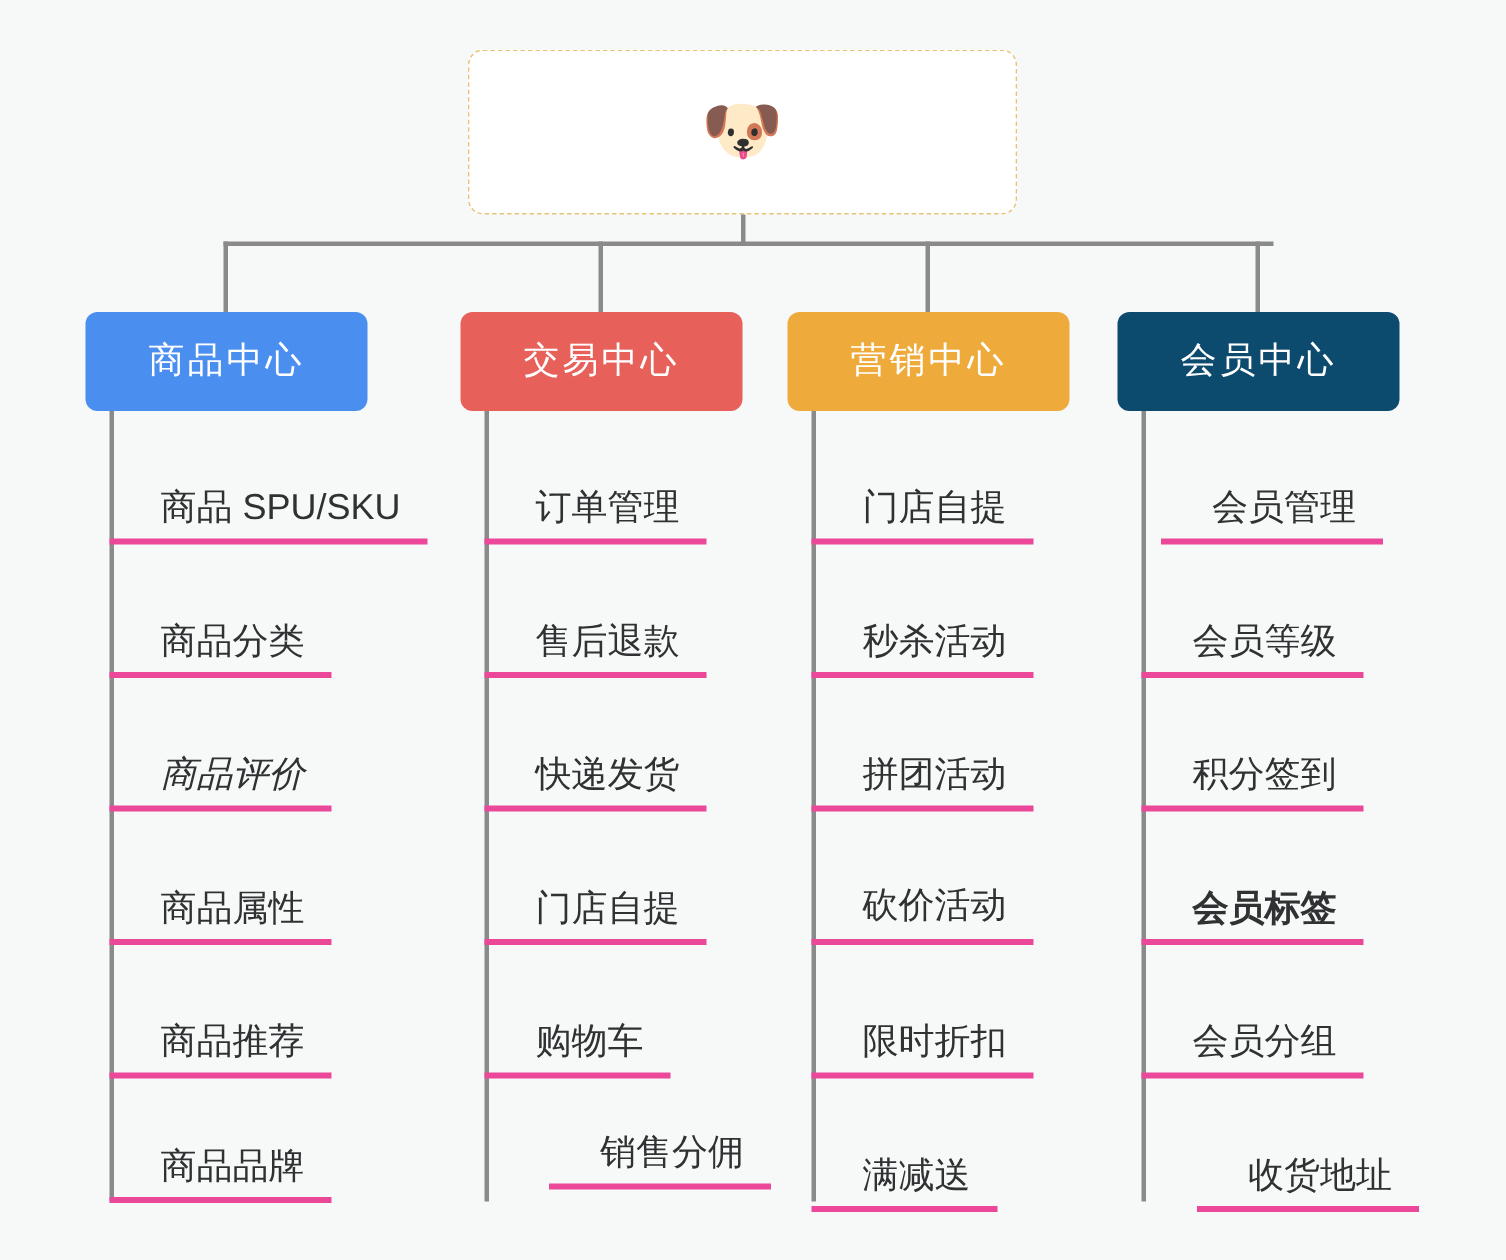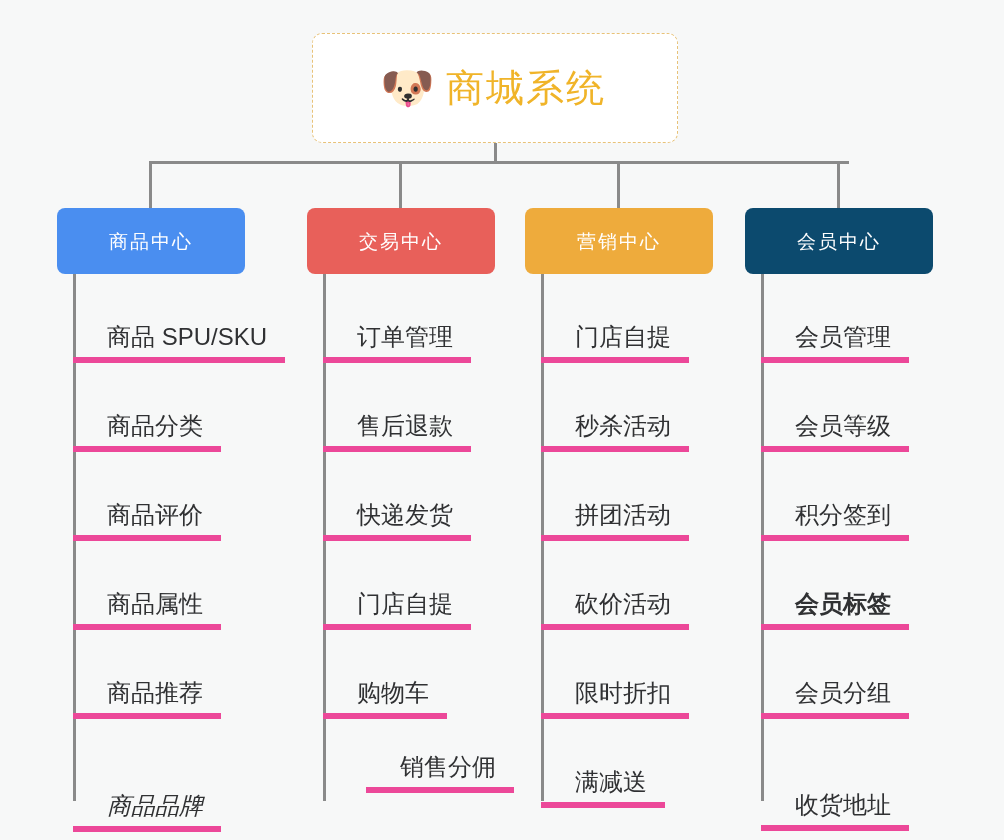--- a/index.html
+++ b/index.html
@@ -43,21 +43,21 @@
   
   .cat-box {
     position: absolute;
     top: 208px;
     width: 188px; height: 66px;
     border-radius: 8px;
     display: flex; align-items: center; justify-content: center;
   }
   .cat-label {
     color: #ffffff;
-    font-size: 19px;
+    font-size: 24px;
     letter-spacing: 2px;
     line-height: 1;
   }
 
   
   .leaf-col { position: absolute; top: 274px; }
   .leaf-spine {
     position: absolute;
     left: 0; top: 0;
     width: 3px; height: 527px;
@@ -66,35 +66,34 @@
   .leaf-item {
     position: absolute;
     left: 0;
     height: 89px;
     display: flex;
     align-items: flex-end;
   }
   .leaf-text {
     display: inline-block;
     padding: 0 18px 6px 34px;
-    border-bottom: 6px solid #ec4899;
+    border-bottom: 4px solid #ec4899;
     font-size: 24px;
     color: #303133;
     line-height: 1.15;
     white-space: nowrap;
   }
 </style>
 </head>
 <body>
 
 <div id="stage">
 
   <div class="root-node">
     <span class="root-icon">🐶</span>
-    <span class="root-title">商城系统</span>
   </div>
 
   <div class="conn conn-stub"></div>
   <div class="conn conn-bus"></div>
   <div id="drops">
       <div class="conn conn-drop" style="left: 149px;"></div>
       <div class="conn conn-drop" style="left: 399px;"></div>
       <div class="conn conn-drop" style="left: 617px;"></div>
       <div class="conn conn-drop" style="left: 837px;"></div>
     </div>
@@ -104,30 +103,30 @@
         <span class="cat-label">商品中心</span>
       </div>
       <div class="leaf-col" style="left: 73px;">
         <div class="leaf-spine"></div>
         <div class="leaf-item" style="top: 0px;">
           <span class="leaf-text">商品 SPU/SKU</span>
         </div>
         <div class="leaf-item" style="top: 89px;">
           <span class="leaf-text">商品分类</span>
         </div>
-        <div class="leaf-item" style="top: 178px;">
+        <div class="leaf-item" style="top: 178px; font-style: italic;">
           <span class="leaf-text">商品评价</span>
         </div>
         <div class="leaf-item" style="top: 267px;">
           <span class="leaf-text">商品属性</span>
         </div>
         <div class="leaf-item" style="top: 356px;">
           <span class="leaf-text">商品推荐</span>
         </div>
-        <div class="leaf-item" style="top: 469px; font-style: italic;">
+        <div class="leaf-item" style="top: 439px;">
           <span class="leaf-text">商品品牌</span>
         </div>
       </div>
       <div class="cat-box" style="left: 307px; background: rgb(232, 96, 90);">
         <span class="cat-label">交易中心</span>
       </div>
       <div class="leaf-col" style="left: 323px;">
         <div class="leaf-spine"></div>
         <div class="leaf-item" style="top: 0px;">
           <span class="leaf-text">订单管理</span>
@@ -155,49 +154,49 @@
         <div class="leaf-spine"></div>
         <div class="leaf-item" style="top: 0px;">
           <span class="leaf-text">门店自提</span>
         </div>
         <div class="leaf-item" style="top: 89px;">
           <span class="leaf-text">秒杀活动</span>
         </div>
         <div class="leaf-item" style="top: 178px;">
           <span class="leaf-text">拼团活动</span>
         </div>
-        <div class="leaf-item" style="top: 267px;">
+        <div class="leaf-item" style="top: 267px; font-family: Liberation Mono, monospace;">
           <span class="leaf-text">砍价活动</span>
         </div>
         <div class="leaf-item" style="top: 356px;">
           <span class="leaf-text">限时折扣</span>
         </div>
         <div class="leaf-item" style="top: 445px;">
           <span class="leaf-text">满减送</span>
         </div>
       </div>
       <div class="cat-box" style="left: 745px; background: #0c4a6e;">
         <span class="cat-label">会员中心</span>
       </div>
       <div class="leaf-col" style="left: 761px;">
         <div class="leaf-spine"></div>
-        <div class="leaf-item" style="top: 0px;">
+        <div class="leaf-item" style="top: 0px; padding-left: 13px;">
           <span class="leaf-text">会员管理</span>
         </div>
         <div class="leaf-item" style="top: 89px;">
           <span class="leaf-text">会员等级</span>
         </div>
         <div class="leaf-item" style="top: 178px;">
           <span class="leaf-text">积分签到</span>
         </div>
         <div class="leaf-item" style="top: 267px; font-weight: bold;">
           <span class="leaf-text">会员标签</span>
         </div>
         <div class="leaf-item" style="top: 356px; text-align: center;">
           <span class="leaf-text">会员分组</span>
         </div>
-        <div class="leaf-item" style="top: 468px;">
+        <div class="leaf-item" style="top: 445px; padding-left: 37px;">
           <span class="leaf-text">收货地址</span>
         </div>
       </div>
     </div>
 
 </div>
 
 </body></html>

